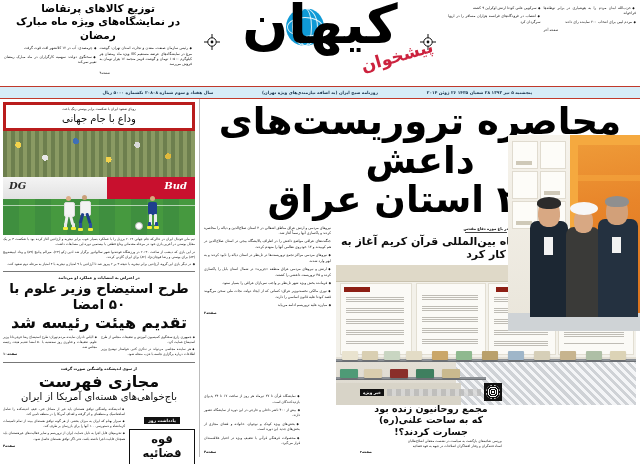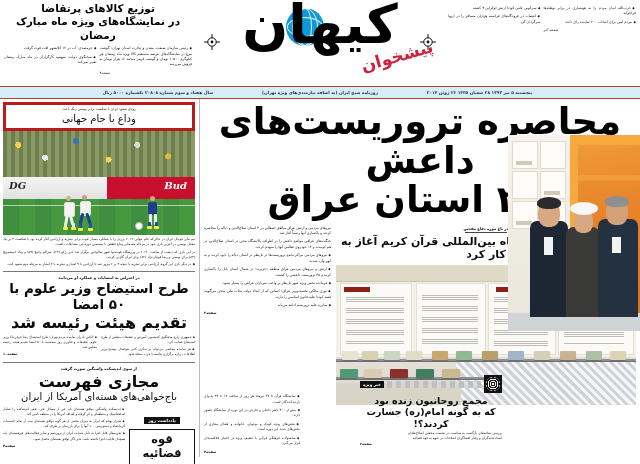--- a/index.html
+++ b/index.html
@@ -131,21 +131,21 @@
   .po-cellbook{position:absolute;height:4px;background:#cfc9b8;}
   .po-divider{position:absolute;background:#f5a93f;}
   .po-head{position:absolute;border-radius:46% 46% 40% 40%;background:#d8a883;}
   .po-hair{position:absolute;border-radius:50% 50% 40% 40%;background:#2b2b2b;}
   .po-body{position:absolute;background:#1c2733;border-radius:7px 7px 0 0;}
   .po-shirt{position:absolute;background:#f2f2f2;}
   .po-turban{position:absolute;background:#f7f7f7;border-radius:50%;}
   .po-robe{position:absolute;background:#3a3a38;border-radius:8px 8px 0 0;}
   .po-floor{position:absolute;left:0;right:0;bottom:0;height:18px;background:#cfd3d6;}
   .khabar-box{
-    position:absolute;right:138px;bottom:10px;width:142px;
+    position:absolute;right:138px;bottom:2px;width:142px;
   }
   .kb-head{display:flex;align-items:center;gap:3px;margin-bottom:2px;}
   .kb-badge{background:#111;color:#fff;font-size:4.2px;font-weight:bold;padding:1px 3px;}
   .kb-spiral{width:18px;height:18px;background:#111;position:relative;}
   .kb-spiral::after{
     content:"";position:absolute;inset:2px;border-radius:50%;
     background:repeating-radial-gradient(circle at 50% 50%,#fff 0 1px,#111 1px 2.2px);
   }
   .kb-blur{flex:1;height:7px;background:repeating-linear-gradient(90deg,#b9b9b9 0 5px,#d6d6d6 5px 9px);opacity:.8;}
   .kb-t1{text-align:center;font-size:9.5px;font-weight:bold;line-height:1.2;}
@@ -398,21 +398,21 @@
         <div class="pg">صفحه۳</div>
       </div>
 
       <div class="khabar-box">
         <div class="kb-head">
           <div class="kb-spiral"></div>
           <div class="kb-blur"></div>
           <div class="kb-badge">خبر ویژه</div>
         </div>
         <div class="kb-t1">مجمع روحانیون زنده بود</div>
-        <div class="kb-t2">که به گونه امام(ره) جسارت کردند؟!</div>
+        <div class="kb-t2">که به ساحت علنی(ره) جسارت کردند؟!</div>
         <div class="kb-sub">
           <div>بررسی شائبه‌های بازگشت به سیاست در نشست محفلی اصلاح‌طلبان</div>
           <div>اسناد فتنه‌گران و رفتار افشاگران اصلاحات در جبهه به قوه قضائیه</div>
           <div class="pg">صفحه۲</div>
         </div>
       </div>
     </div>
 
     <div class="col-right">
 

